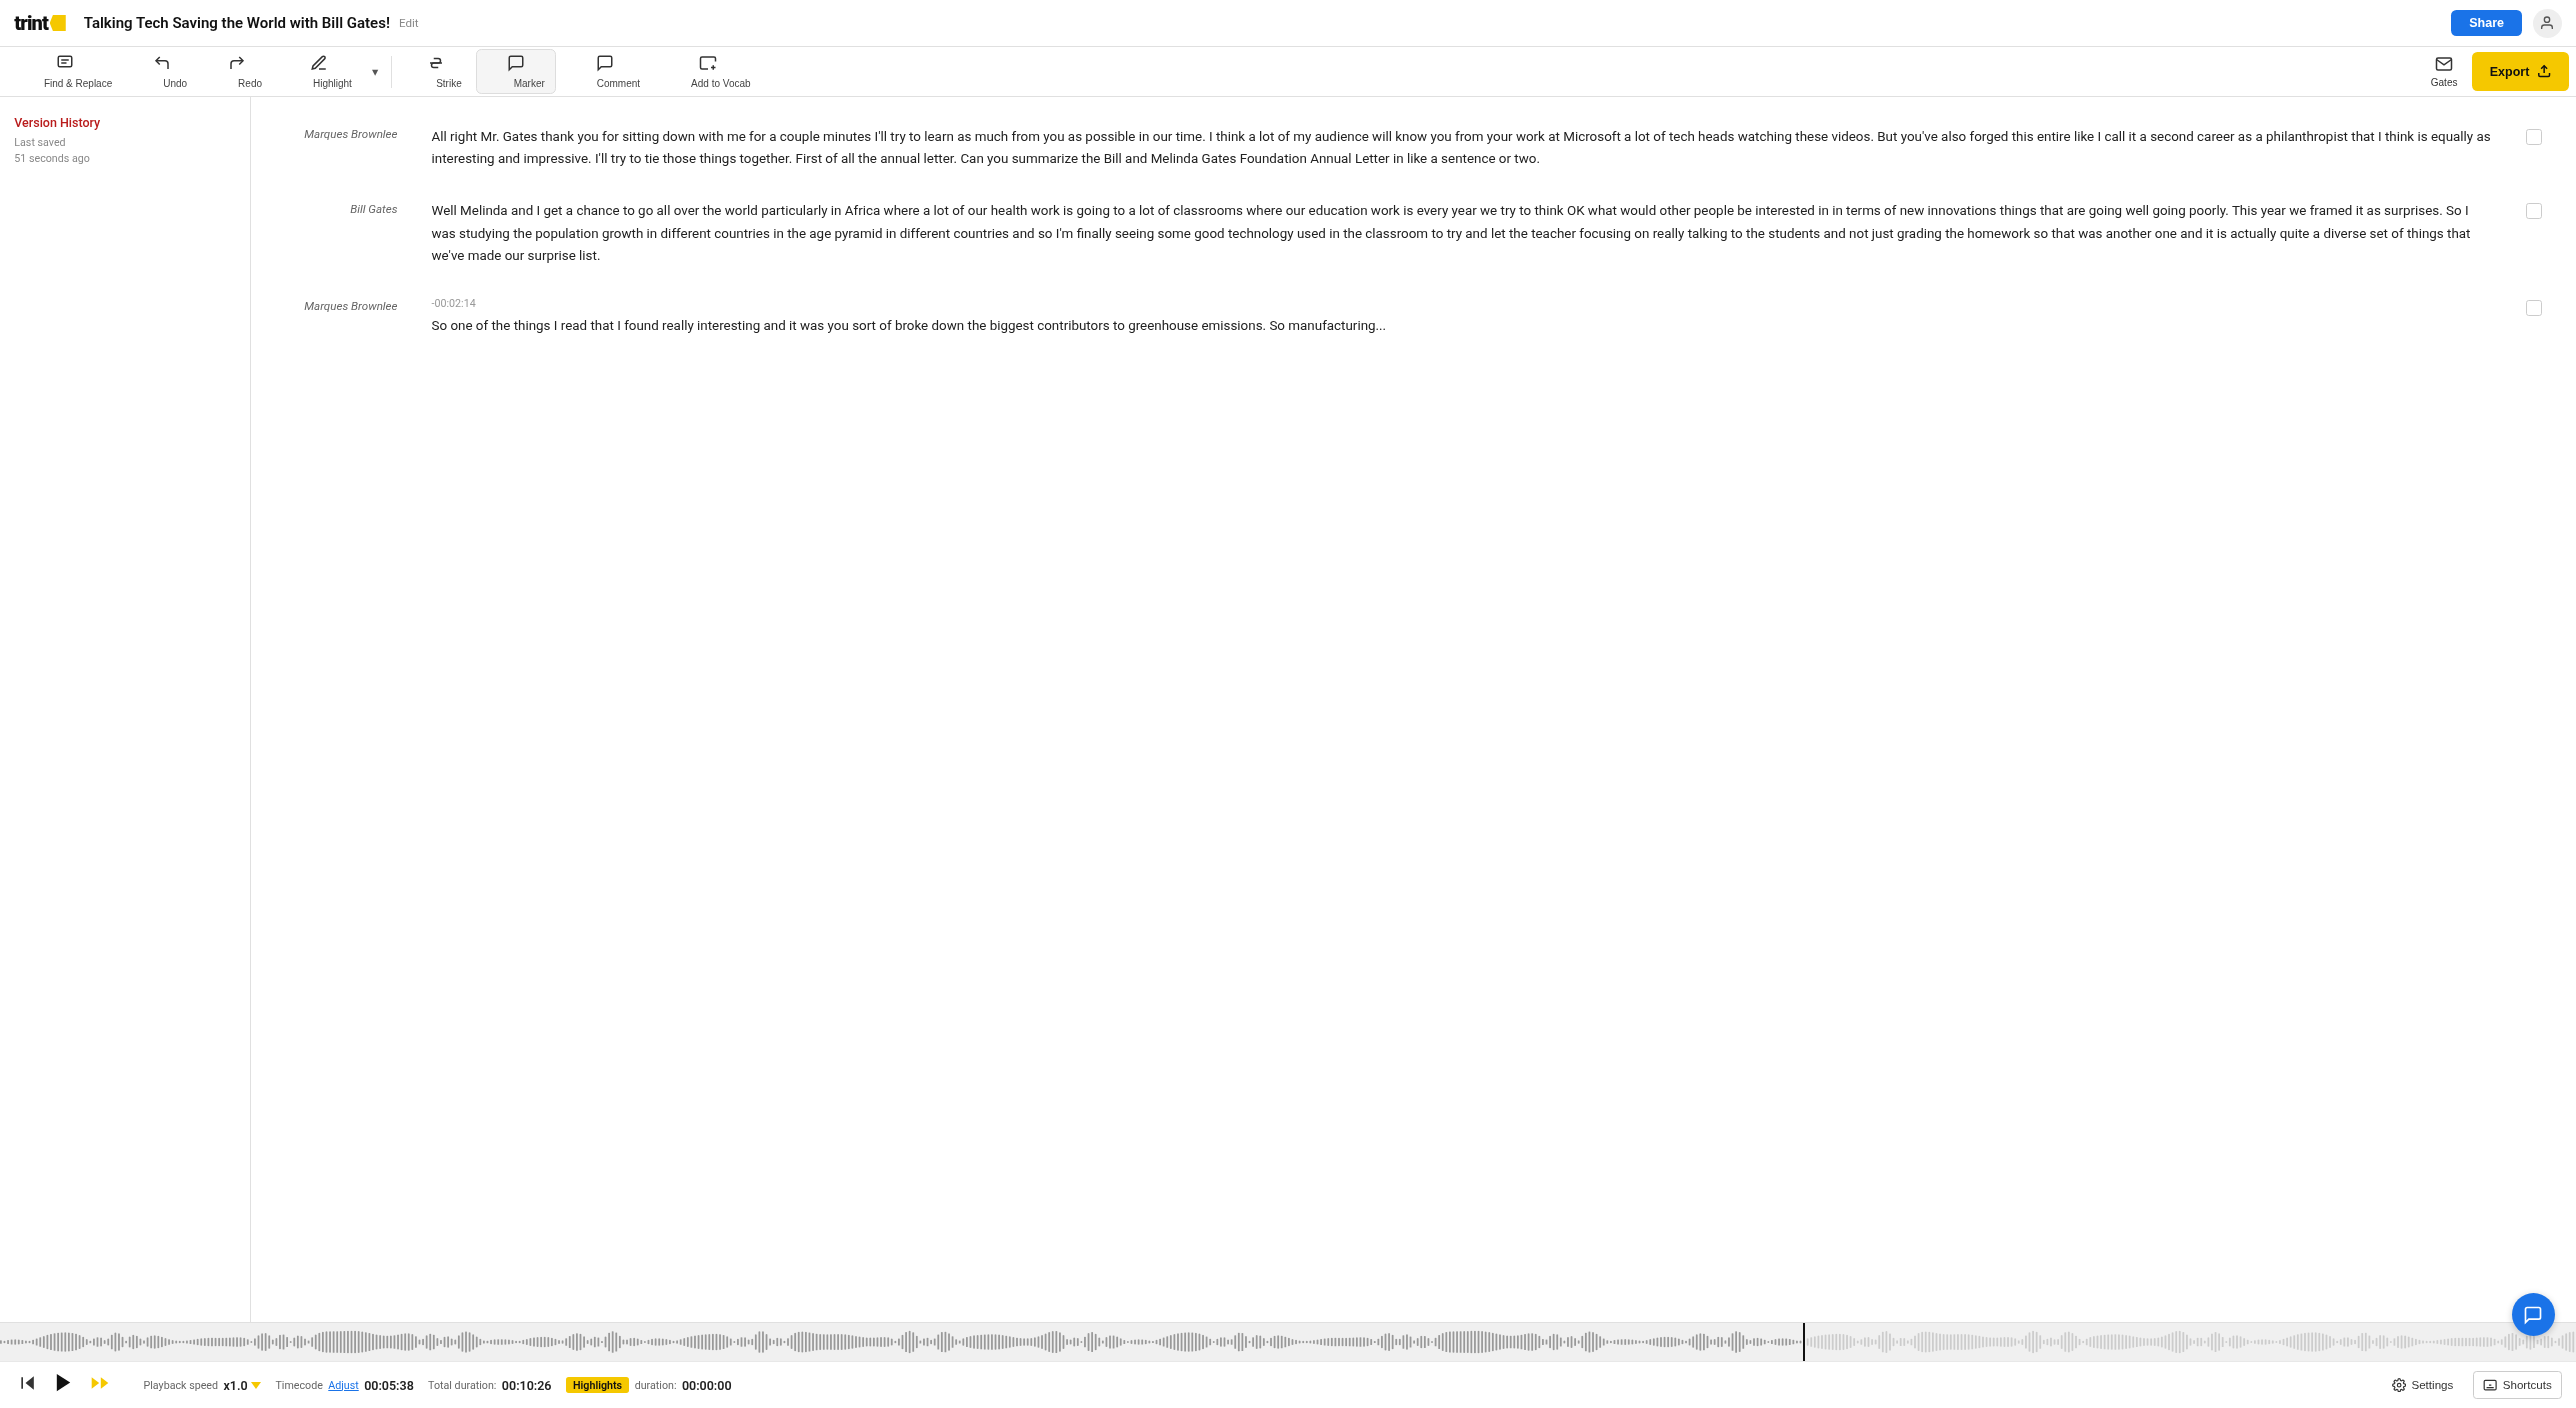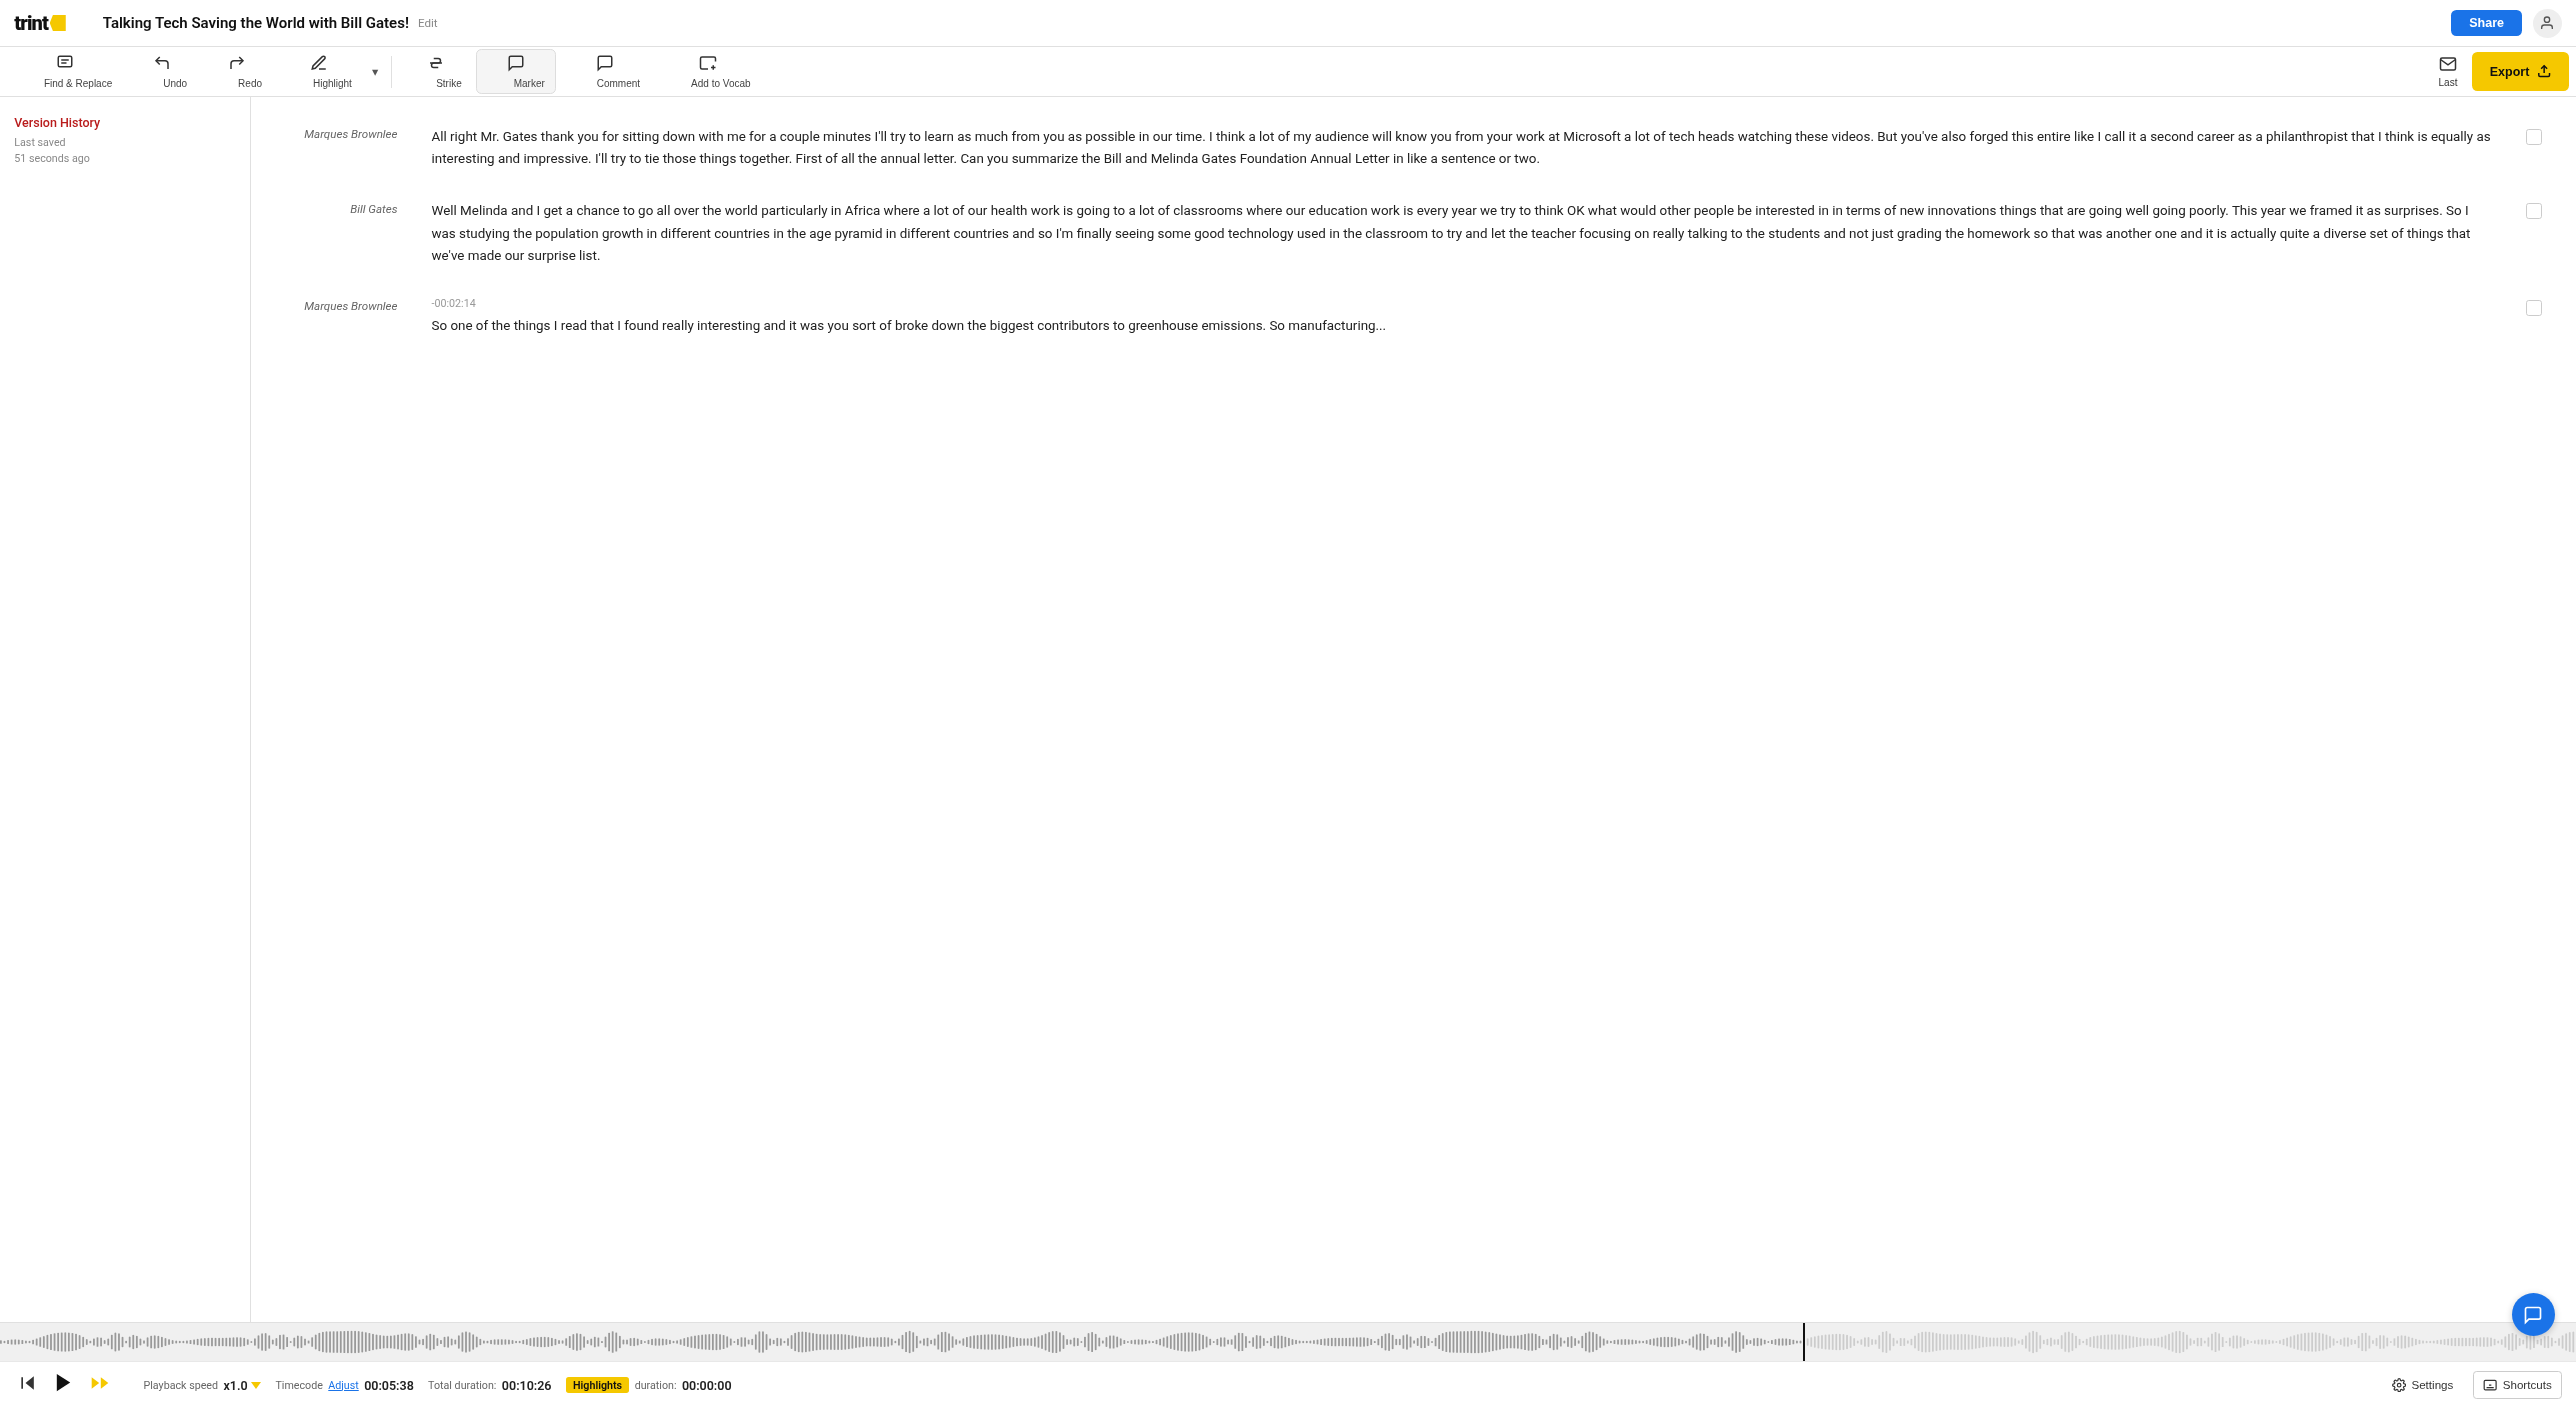--- a/index.html
+++ b/index.html
@@ -3,21 +3,21 @@
   <meta charset="utf-8">
   <style>
     * { box-sizing: border-box; margin: 0; padding: 0; }
     body { font-family: -apple-system, BlinkMacSystemFont, 'Segoe UI', Roboto, Arial, sans-serif; background: #fff; color: #222; height: 100vh; display: flex; flex-direction: column; overflow: hidden; }
 
     
     .header {
       display: flex; align-items: center; padding: 0 14.3px; height: 47px;
       border-bottom: 0.9px solid #e0e0e0; flex-shrink: 0;
     }
-    .logo { display: flex; align-items: center; gap: 5.4px; margin-right: 37px; }
+    .logo { display: flex; align-items: center; gap: 5.4px; margin-right: 18px; }
     .title-area { flex: 1; display: flex; align-items: center; gap: 9px; }
     .doc-title { font-size: 15px; font-weight: 600; color: #111; }
     .edit-link { font-size: 11.6px; color: #888; cursor: pointer; }
     .header-right { display: flex; align-items: center; gap: 10.7px; }
     .share-btn { background: #1a73e8; color: #fff; border: none; border-radius: 5.4px; padding: 6.3px 18px; font-size: 12.5px; font-weight: 600; cursor: pointer; }
     .user-icon { width: 29px; height: 29px; border-radius: 50%; background: #eee; display: flex; align-items: center; justify-content: center; cursor: pointer; }
 
     
     .toolbar {
       display: flex; align-items: center; padding: 0 7.2px; height: 50px;
@@ -206,21 +206,21 @@
 
   <div class="toolbar-spacer"></div>
 
   <button class="email-btn">
     <span>
       <svg width="18" height="18" viewBox="0 0 24 24" fill="none" stroke="#333" stroke-width="2">
           <path d="M4 4h16c1.1 0 2 .9 2 2v12c0 1.1-.9 2-2 2H4c-1.1 0-2-.9-2-2V6c0-1.1.9-2 2-2z"></path>
           <polyline points="22,6 12,13 2,6"></polyline>
         </svg>
     </span>
-    <span>Last</span>
+    <span>Gates</span>
   </button>
 
   <button class="export-btn">
     <span>Export</span>
     <svg width="14.3" height="14.3" viewBox="0 0 24 24" fill="none" stroke="#111" stroke-width="2.5">
         <path d="M21 15v4a2 2 0 0 1-2 2H5a2 2 0 0 1-2-2v-4"></path>
         <polyline points="17 8 12 3 7 8"></polyline>
         <line x1="12" y1="3" x2="12" y2="15"></line>
       </svg>
   </button>

